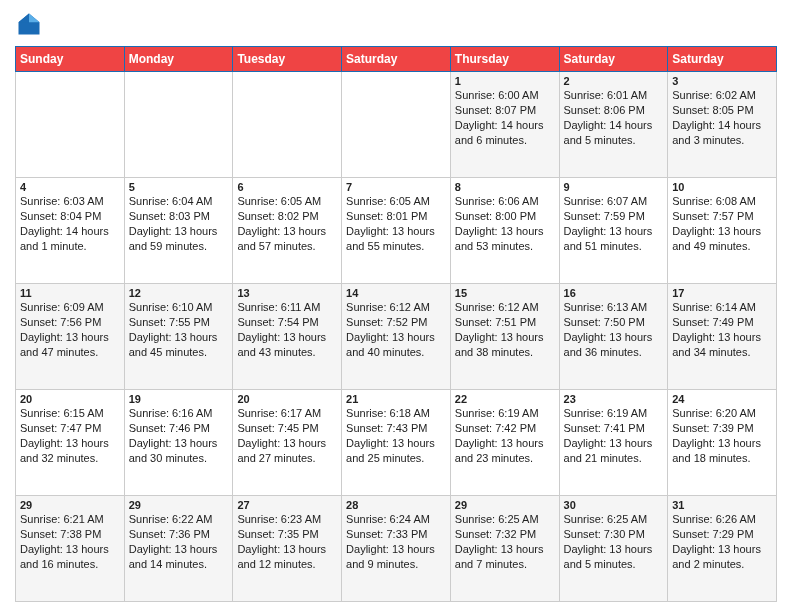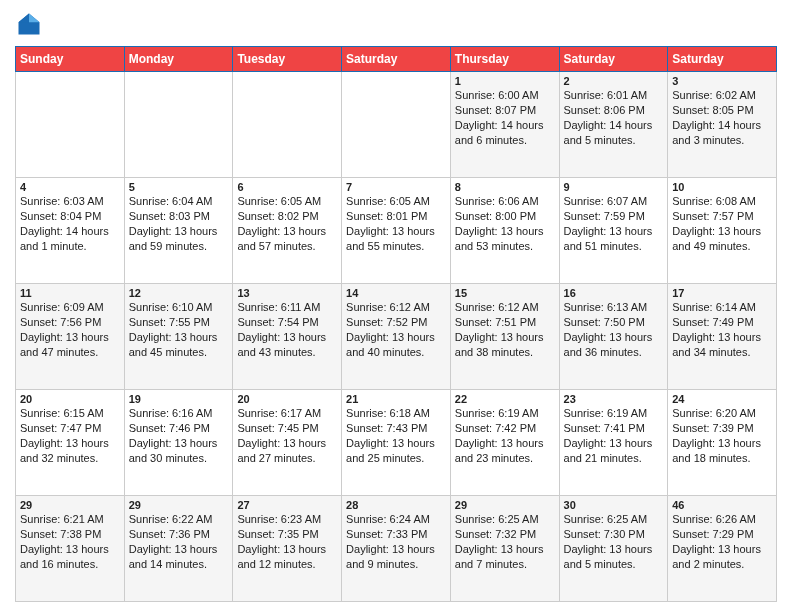--- a/index.html
+++ b/index.html
@@ -259,19 +259,19 @@
           </td>
           <td>
             <span class="day-number">29</span>
             <div class="day-info">Sunrise: 6:25 AM<br>Sunset: 7:32 PM<br>Daylight: 13 hours<br>and 7 minutes.</div>
           </td>
           <td>
             <span class="day-number">30</span>
             <div class="day-info">Sunrise: 6:25 AM<br>Sunset: 7:30 PM<br>Daylight: 13 hours<br>and 5 minutes.</div>
           </td>
           <td>
-            <span class="day-number">46</span>
+            <span class="day-number">31</span>
             <div class="day-info">Sunrise: 6:26 AM<br>Sunset: 7:29 PM<br>Daylight: 13 hours<br>and 2 minutes.</div>
           </td>
         </tr>
       </tbody>
   </table>
 </div>
 
 </body></html>

